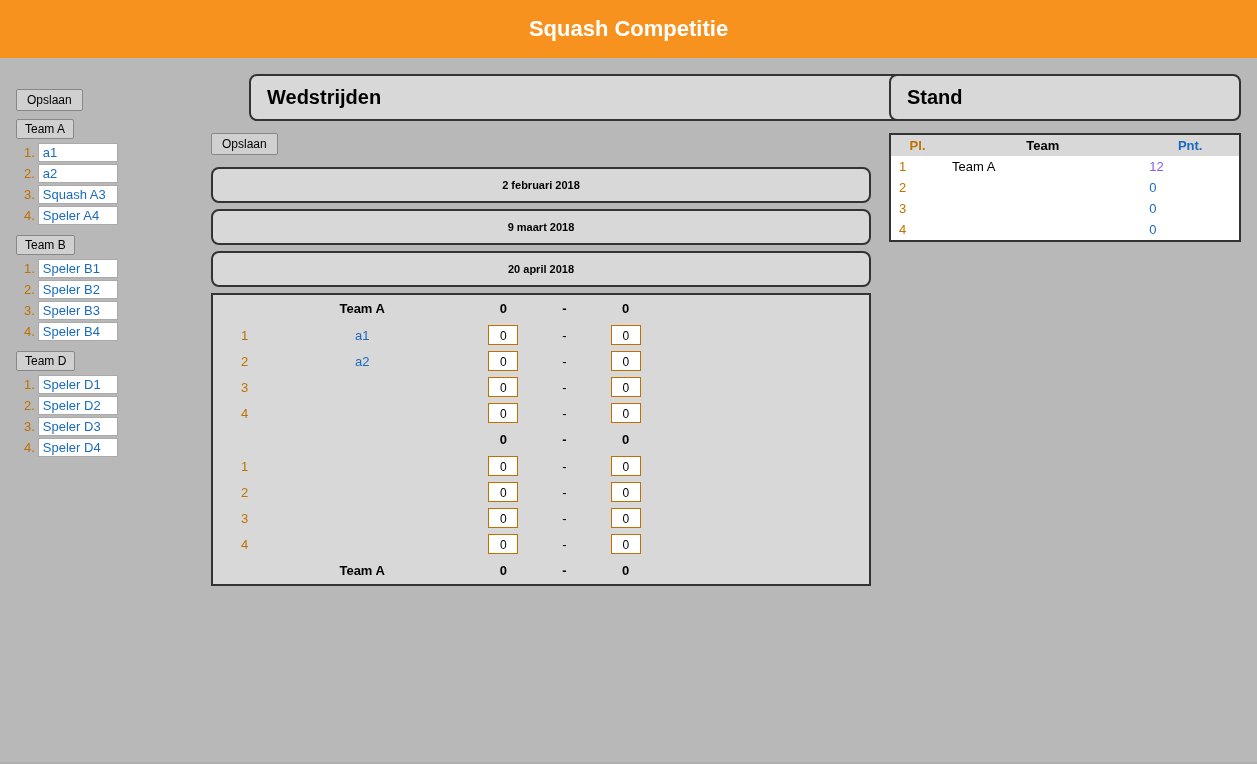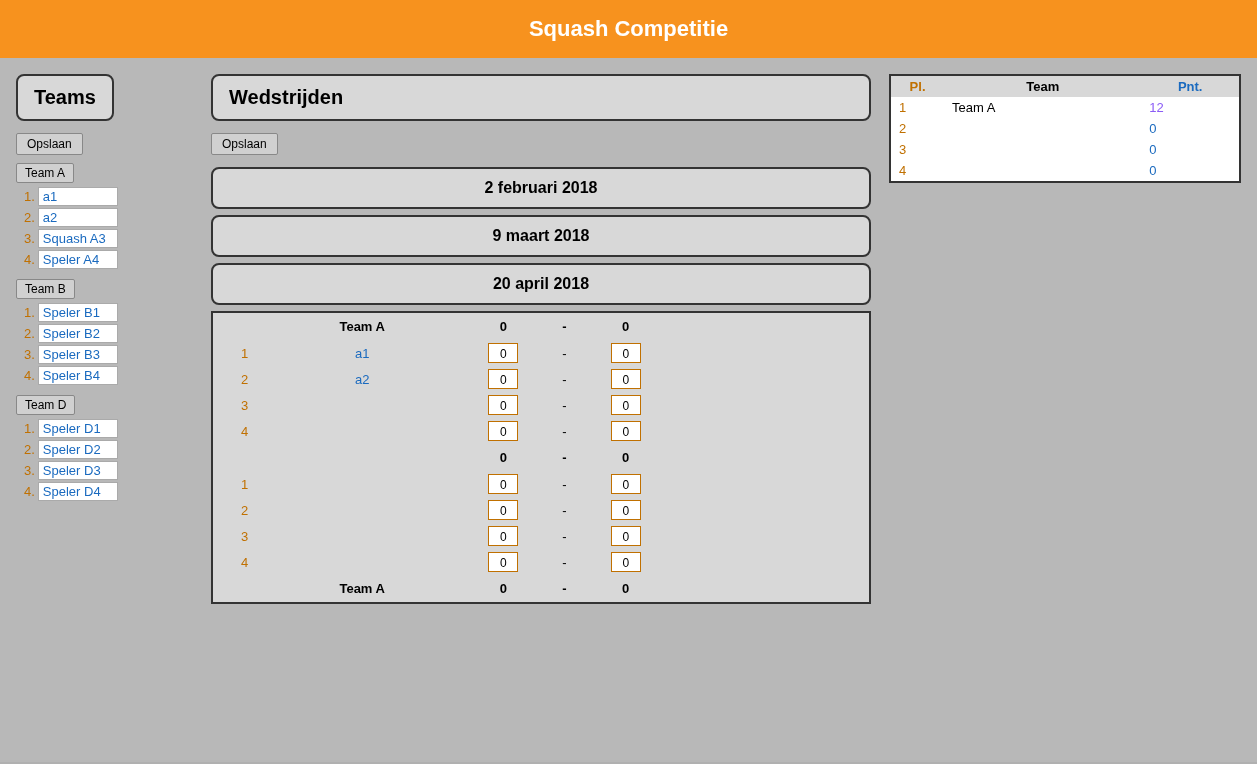--- a/index.html
+++ b/index.html
@@ -87,40 +87,41 @@
     .wedstrijden-title {
       border: 2px solid #333;
       border-radius: 8px;
       padding: 10px 16px;
       font-size: 20px;
       font-weight: bold;
       background: #d8d8d8;
       display: block;
       margin-bottom: 12px;
       width: 100%;
+      margin-left: 38px;
     }
 
     .opslaan-btn {
       display: inline-block;
       padding: 3px 10px;
       border: 1px solid #888;
       background: #d0d0d0;
       cursor: pointer;
       font-size: 12px;
       margin-bottom: 12px;
       border-radius: 2px;
     }
 
     .date-header {
       border: 2px solid #333;
       border-radius: 8px;
       padding: 10px 0;
       text-align: center;
       font-weight: bold;
-      font-size: 16px;
+      font-size: 11px;
       background: #d8d8d8;
       margin-bottom: 6px;
       cursor: pointer;
     }
 
     .match-block {
       border: 2px solid #333;
       border-radius: 0;
       background: #d8d8d8;
       margin-bottom: 0;
@@ -202,21 +203,21 @@
 </head>
 <body>
 
 <div id="header">
   <span>Squash Competitie</span>
 </div>
 
 <div id="main-layout">
 
   <div id="left-panel">
-    <div class="panel-title">Teams</div><br>
+    <br>
     <button class="save-btn">Opslaan</button>
 
     <div id="teams-list">
         <div class="team-section"><div class="team-label">Team A</div><ul class="team-players">
             <li><span class="num">1.</span><span class="name">a1</span></li>
             <li><span class="num">2.</span><span class="name">a2</span></li>
             <li><span class="num">3.</span><span class="name">Squash A3</span></li>
             <li><span class="num">4.</span><span class="name">Speler A4</span></li>
           </ul></div>
         <div class="team-section"><div class="team-label">Team B</div><ul class="team-players">
@@ -340,20 +341,21 @@
         <div class="match-team-name">Team A</div>
         <div class="match-score">0</div>
         <div class="match-dash">-</div>
         <div class="match-score">0</div>
         <div class="match-team-name"></div>
       </div>
     </div>
   </div>
 
   <div id="right-panel">
+    <div class="stand-title">Stand</div>
     <table class="stand-table">
       <thead>
         <tr>
           <th class="rank-col">Pl.</th>
           <th class="team-col">Team</th>
           <th class="pnt-col">Pnt.</th>
         </tr>
       </thead>
       <tbody id="stand-tbody">
           <tr>

